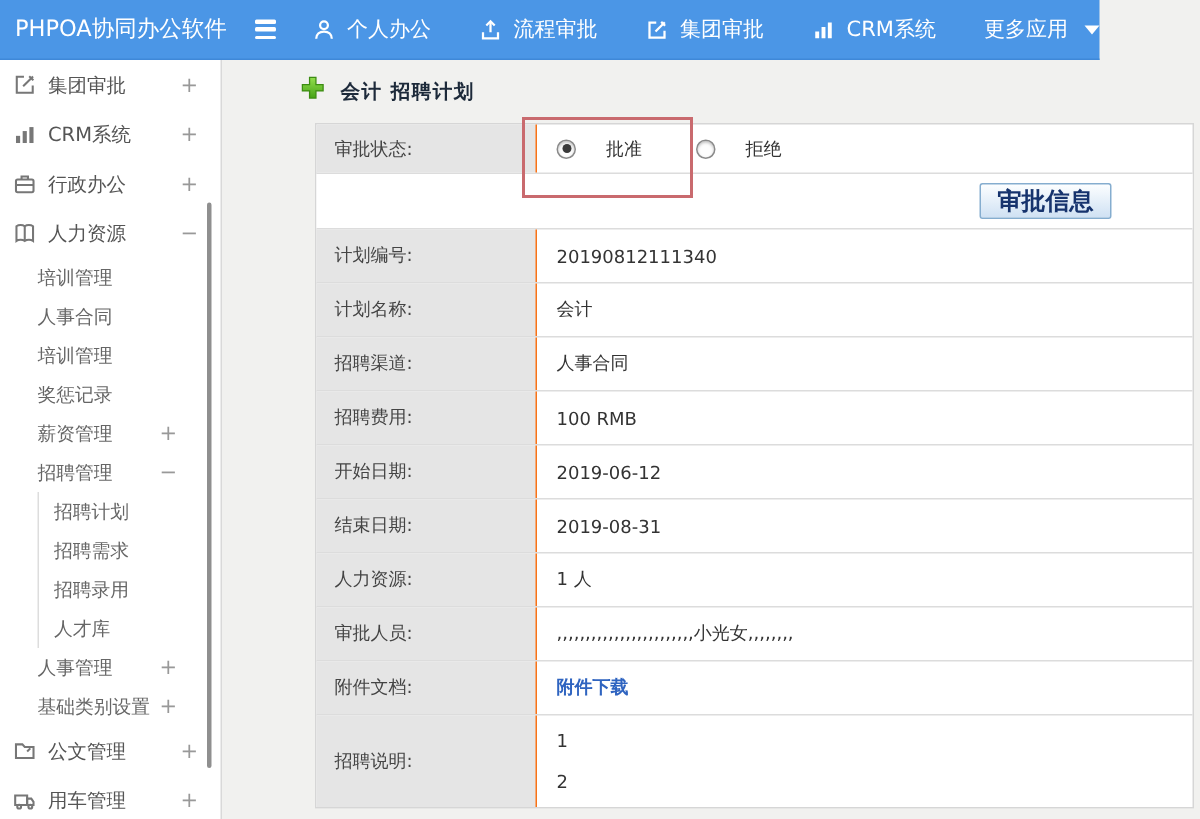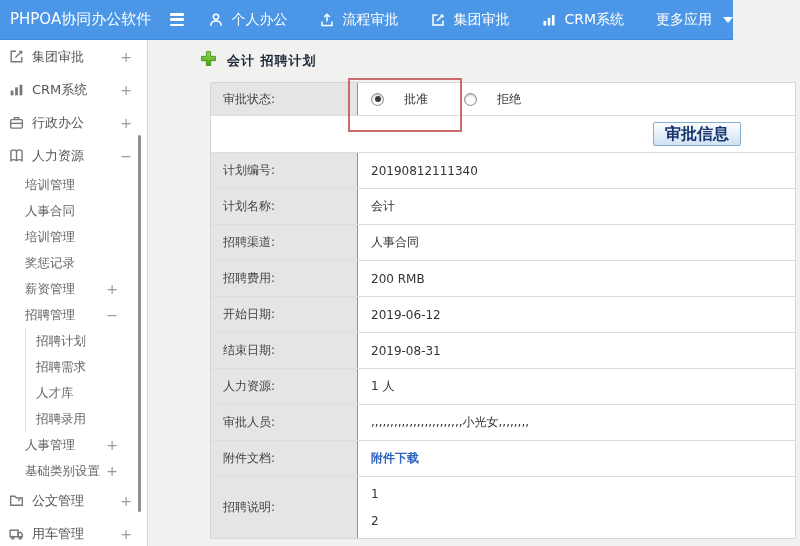--- a/index.html
+++ b/index.html
@@ -187,24 +187,24 @@
   </div>
 
   <div class="sub3-wrap">
     <div class="sub3-item">
       <span>招聘计划</span>
     </div>
     <div class="sub3-item">
       <span>招聘需求</span>
     </div>
     <div class="sub3-item">
+      <span>招聘录用</span>
+    </div>
+    <div class="sub3-item">
       <span>人才库</span>
-    </div>
-    <div class="sub3-item">
-      <span>招聘录用</span>
     </div>
   </div>
 
   <div class="sub2-item">
     <span class="side-label">人事管理</span>
     <span class="expander">+</span>
   </div>
   <div class="sub2-item">
     <span class="side-label">基础类别设置</span>
     <span class="expander">+</span>
@@ -277,21 +277,21 @@
     <div class="trow">
       <div class="tlabel">计划名称:</div>
       <div class="tvalue">会计</div>
     </div>
     <div class="trow">
       <div class="tlabel">招聘渠道:</div>
       <div class="tvalue">人事合同</div>
     </div>
     <div class="trow">
       <div class="tlabel">招聘费用:</div>
-      <div class="tvalue">200 RMB</div>
+      <div class="tvalue">100 RMB</div>
     </div>
     <div class="trow">
       <div class="tlabel">开始日期:</div>
       <div class="tvalue">2019-06-12</div>
     </div>
     <div class="trow">
       <div class="tlabel">结束日期:</div>
       <div class="tvalue">2019-08-31</div>
     </div>
     <div class="trow">

